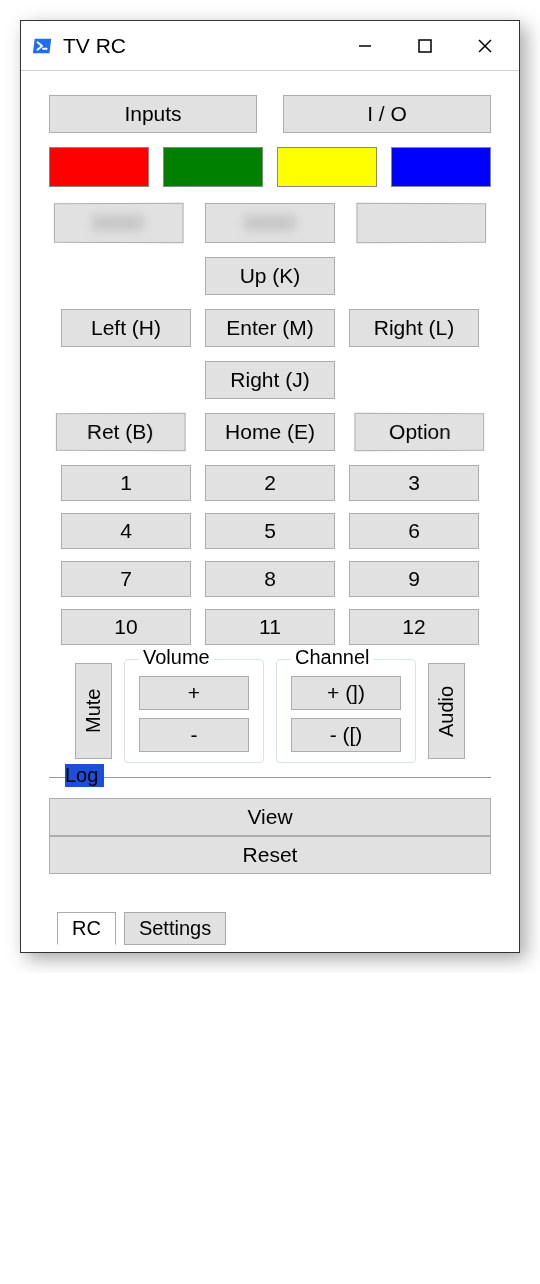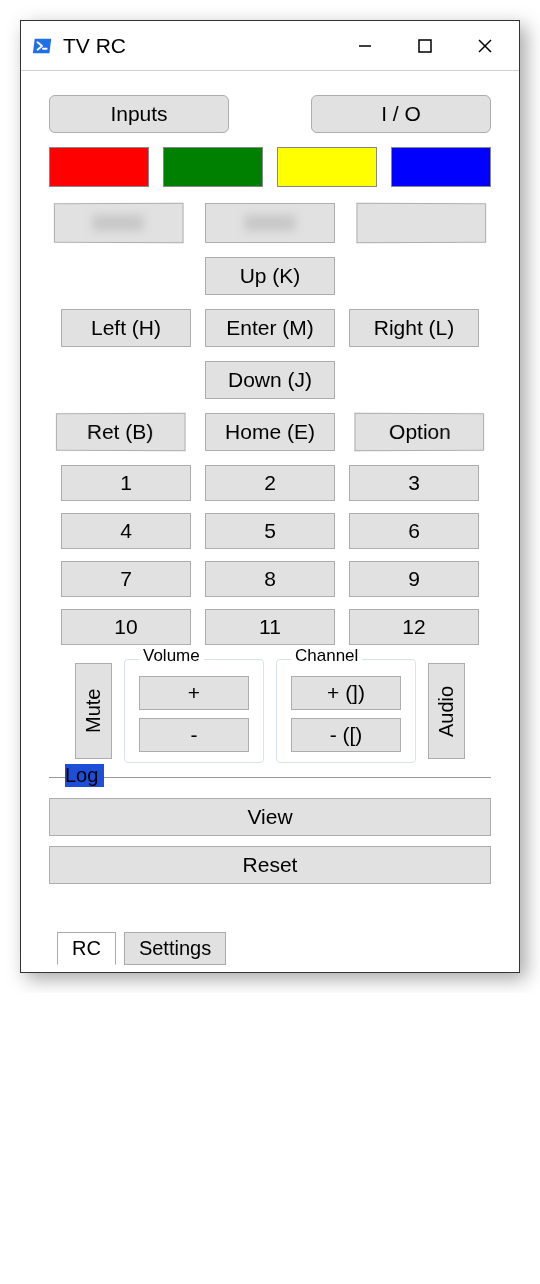--- a/index.html
+++ b/index.html
@@ -54,21 +54,21 @@
   .btn {
     background: #e1e1e1;
     border: 1px solid #adadad;
     font-family: inherit;
     font-size: 21px;
     color: #000;
     padding: 6px 0;
     text-align: center;
     cursor: pointer;
   }
-  .btn.w200 { width: 180px; border-radius: 6px; }
+  .btn.w200 { width: 208px; }
   .btn.wcol { width: 130px; }
   .colorbtn {
     width: 100px;
     height: 40px;
     border: 1px solid #888;
     cursor: pointer;
   }
   .red { background: #ff0000; }
   .green { background: #008000; }
   .yellow { background: #ffff00; }
@@ -126,40 +126,40 @@
     position:relative;
     padding: 16px 14px 10px 14px;
     width: 140px;
   }
   .fieldset .legend {
     position:absolute;
     top:-14px;
     left:14px;
     background:#fff;
     padding:0 4px;
-    font-size:17px;
+    font-size:20px;
   }
   .fieldset .btn { width: 100%; margin-bottom:8px; padding:4px 0;}
   .fieldset .btn:last-child{margin-bottom:0;}
   .logset {
     border:none;
     border-top:1px solid #999;
     position:relative;
     padding: 20px 0 0 0;
     margin-top: 10px;
   }
   .logset .legend {
     position:absolute;
     top:-14px;
     left:16px;
     background:#1d4ed8;
     padding:0 6px 0 0;
     font-size:20px;
   }
-  .logset .btn { width:100%; margin-bottom:10px; padding:6px 0;}
+  .logset .btn { width:100%; padding:6px 0;}
   .tabs {
     display:flex;
     align-items:flex-end;
     gap:8px;
     padding: 0 8px;
     height: 40px;
     border-top: none;
     margin-top: 30px;
   }
   .tab {
@@ -237,21 +237,21 @@
         <button class="btn wcol">Up (K)</button>
       </div>
 
     <div class="row" style="">
       <button class="btn wcol">Left (H)</button>
       <button class="btn wcol">Enter (M)</button>
       <button class="btn wcol">Right (L)</button>
     </div>
 
     <div class="row">
-        <button class="btn wcol">Down (J)</button>
+        <button class="btn wcol">Right (J)</button>
       </div>
 
     <div class="row" style="gap:20px;">
       <button class="btn wcol skew-left">Ret (B)</button>
       <button class="btn wcol">Home (E)</button>
       <button class="btn wcol skew-right">Option</button>
     </div>
 
     <div class="numgrid">
       <button class="btn">1</button>

